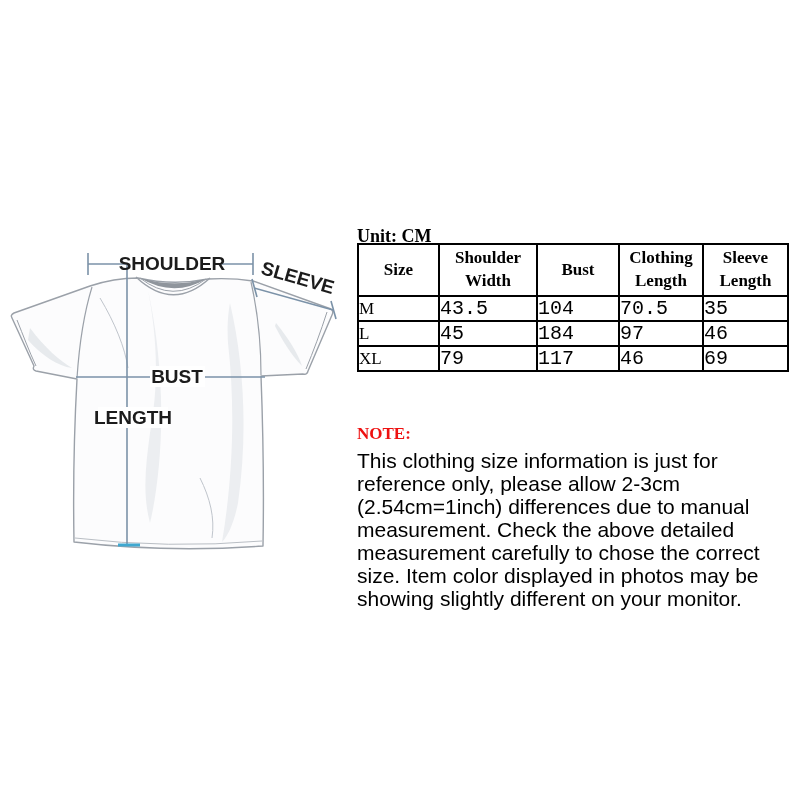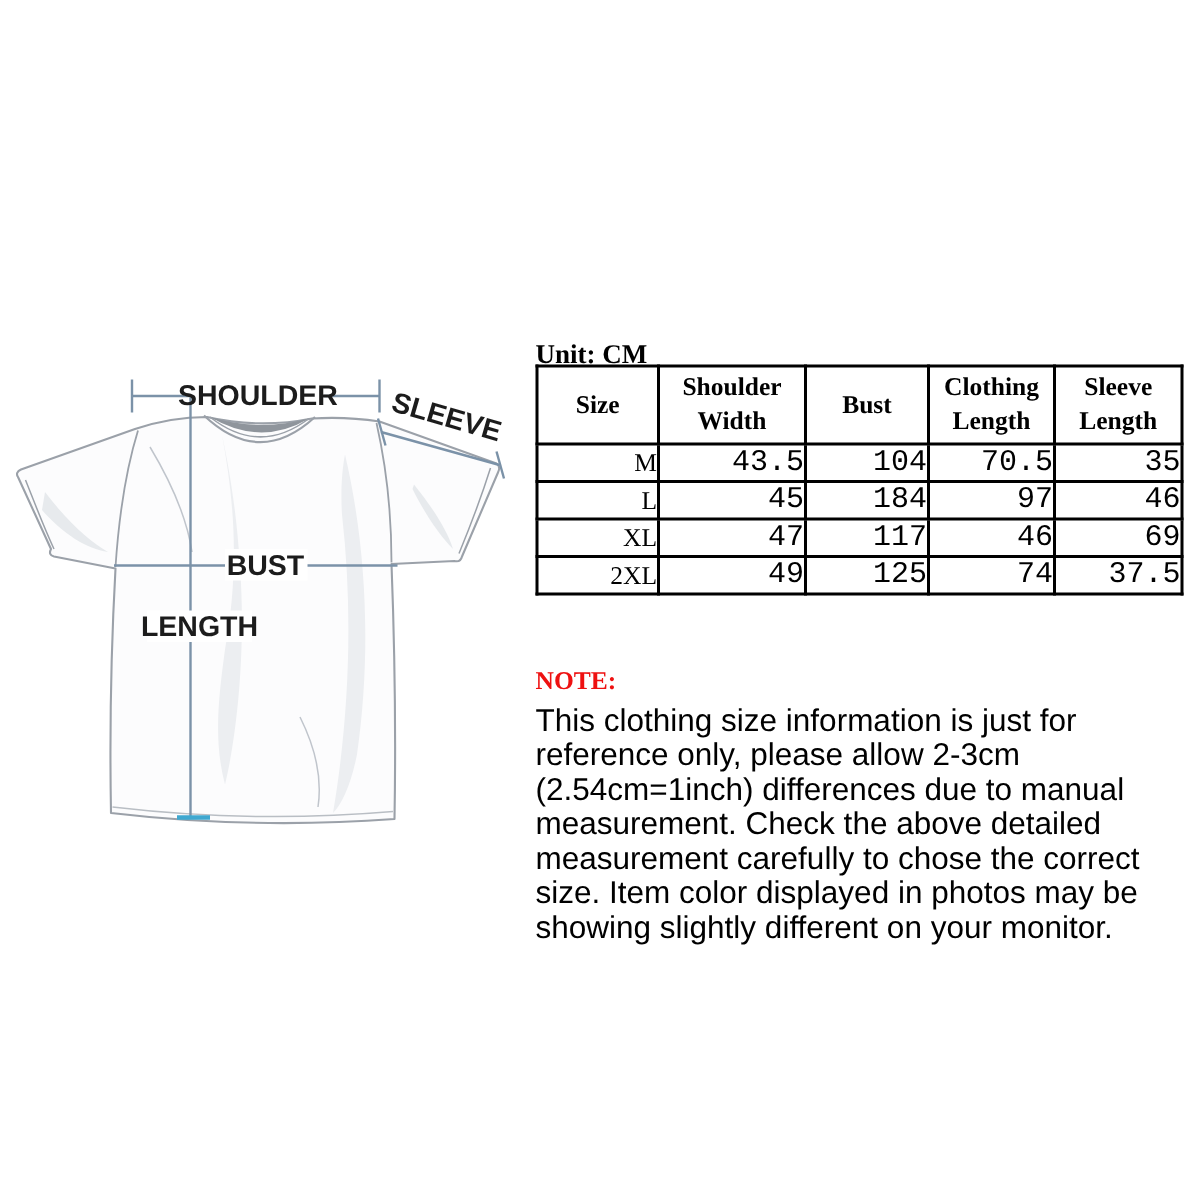--- a/index.html
+++ b/index.html
@@ -26,21 +26,21 @@
     font-weight:bold;
     font-family:"Liberation Serif", serif;
   }
   
   .size-table{
     position:absolute;
     left:357px; top:243px;
     width:430px;
     border-collapse:collapse;
     table-layout:fixed;
-    text-align:right;
+    text-align:left;
   }
   .size-table th, .size-table td{
     border:2px solid #000;
     padding:0;
     vertical-align:middle;
   }
   .size-table th{
     height:50px;
     font-family:"Liberation Serif", serif;
     font-size:17px;
@@ -54,21 +54,21 @@
     font-size:17px;
   }
   .size-table td.num-cell{
     font-family:Liberation Mono, monospace;
     font-size:20px;
   }
   .hdr-lines{display:flex;flex-direction:column;justify-content:center;align-items:center;line-height:1.35;}
   
   .note-block{
     position:absolute;
-    left:357px; top:444px;
+    left:357px; top:424px;
     width:436px;
   }
   .note-heading{
     color:#ee1111;
     font-weight:bold;
     font-size:17px;
     font-family:"Liberation Serif", serif;
     margin:0 0 5px 0;
   }
   .note-body{
@@ -214,31 +214,24 @@
       </tr>
       <tr>
         <td class="size-cell">L</td>
         <td class="num-cell">45</td>
         <td class="num-cell">184</td>
         <td class="num-cell">97</td>
         <td class="num-cell">46</td>
       </tr>
       <tr>
         <td class="size-cell">XL</td>
-        <td class="num-cell">47</td>
+        <td class="num-cell">79</td>
         <td class="num-cell">117</td>
         <td class="num-cell">46</td>
         <td class="num-cell">69</td>
-      </tr>
-      <tr>
-        <td class="size-cell">2XL</td>
-        <td class="num-cell">49</td>
-        <td class="num-cell">125</td>
-        <td class="num-cell">74</td>
-        <td class="num-cell">37.5</td>
       </tr>
     </tbody>
   </table>
 
   <div class="note-block">
     <p class="note-heading">NOTE:</p>
     <p class="note-body">This clothing size information is just for reference only, please allow 2-3cm (2.54cm=1inch) differences due to manual measurement. Check the above detailed measurement carefully to chose the correct size. Item color displayed in photos may be showing slightly different on your monitor.</p>
   </div>
 
 </div>

